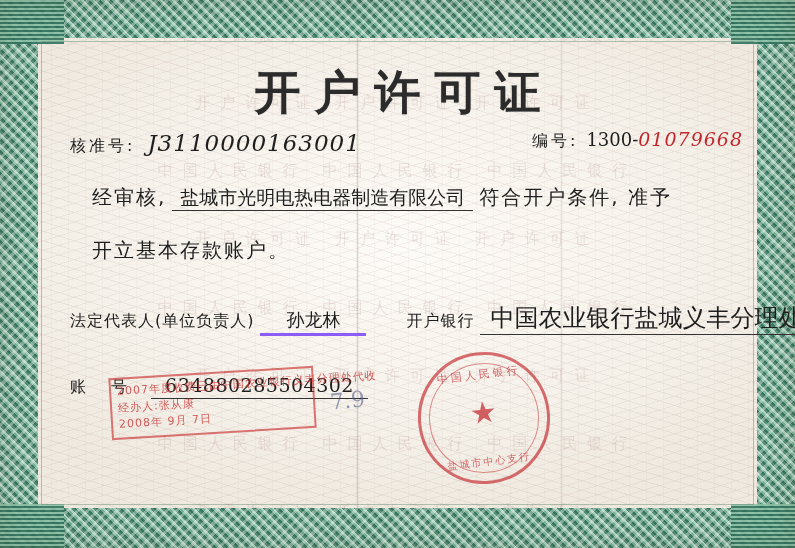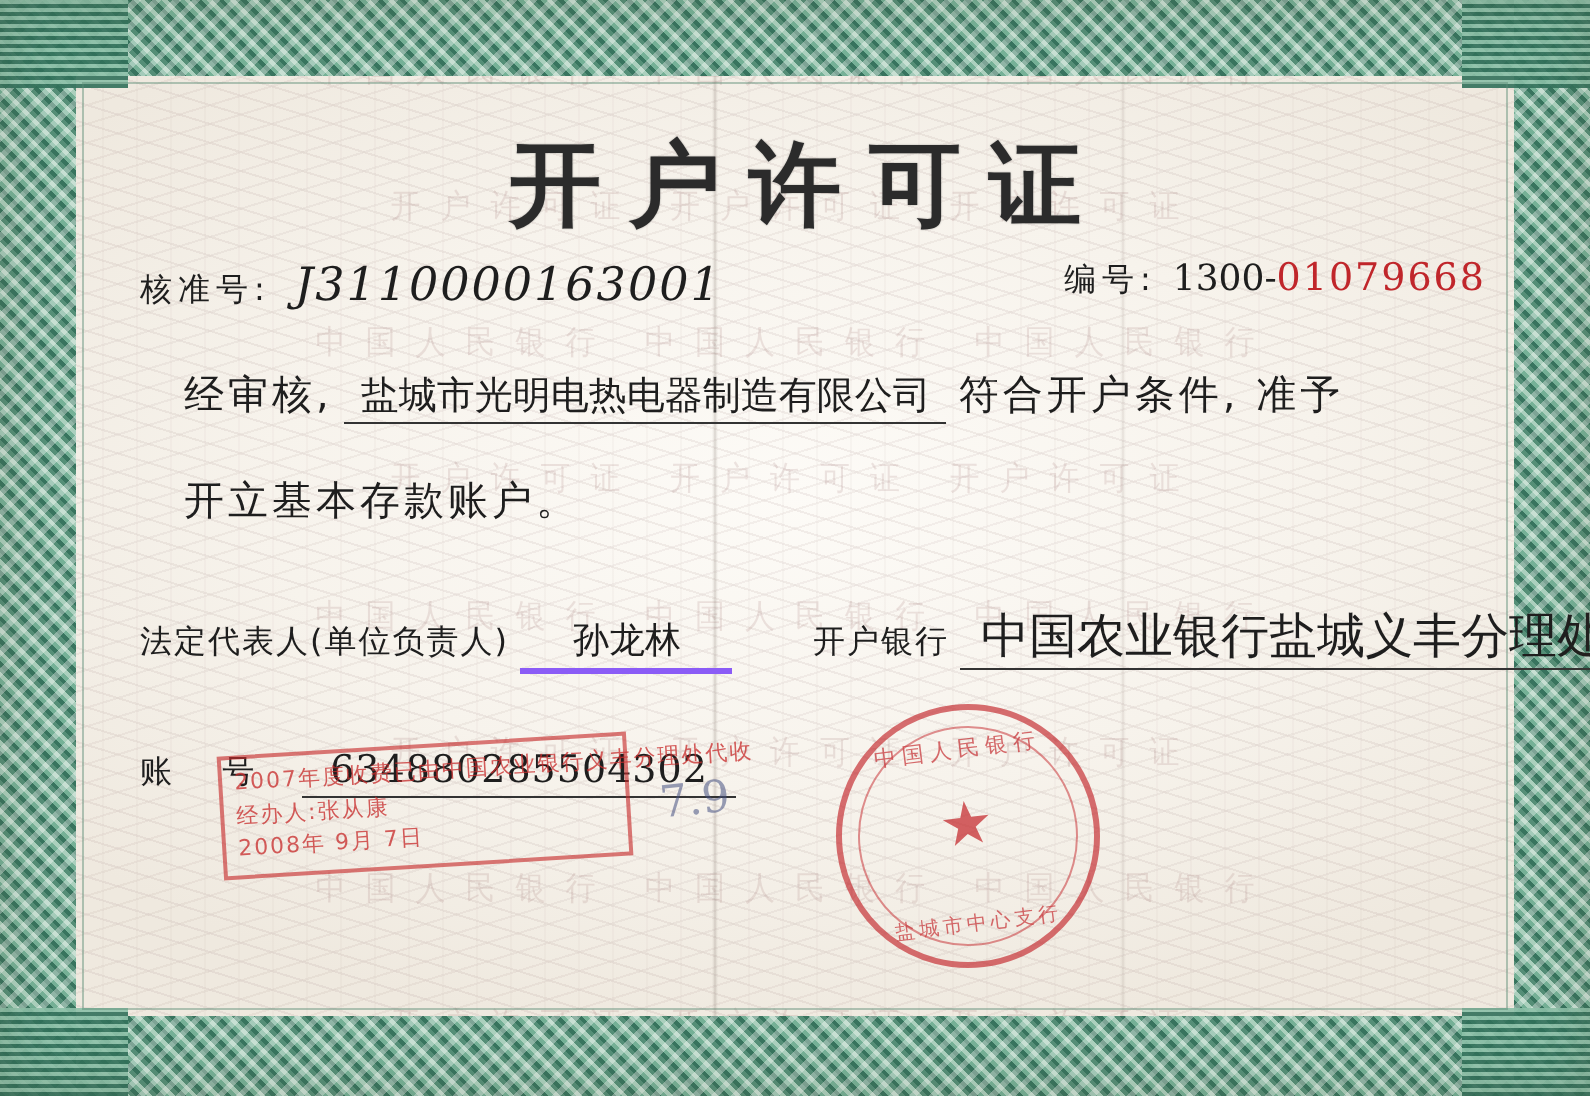--- a/index.html
+++ b/index.html
@@ -156,20 +156,21 @@
   }
 
   #row-serial { right: 6px; top: 84px; font-size: 16px; }
   #serial-label { letter-spacing: 3px; }
   #serial-prefix { font-family: "DejaVu Serif", serif; font-size: 18px; margin-left: 8px; }
   #serial-red {
     font-family: "DejaVu Serif", serif;
     font-size: 19px;
     color: #c0262b;
     letter-spacing: 1px;
+    font-style: italic;
   }
 
   
   #para-line1 { left: 46px; top: 140px; font-size: 20px; letter-spacing: 2px; }
   #para-line2 { left: 46px; top: 193px; font-size: 20px; letter-spacing: 2px; }
 
   #company-name {
     font-family: "DejaVu Serif", serif;
     font-size: 19px;
     border-bottom: 1px solid #333;

